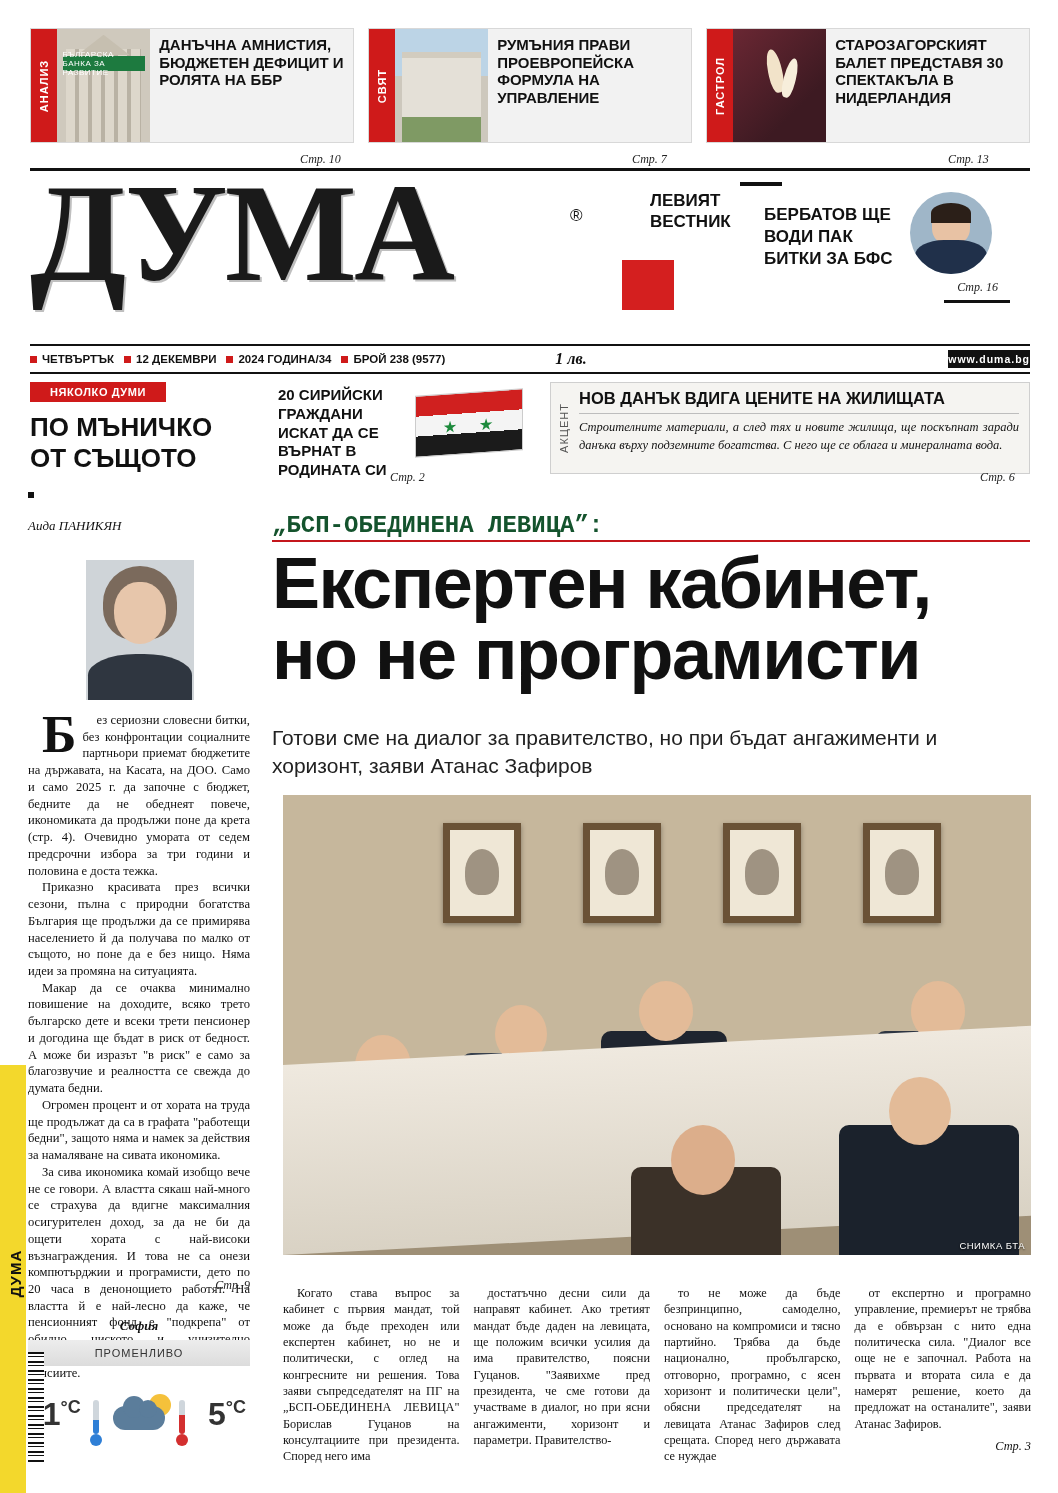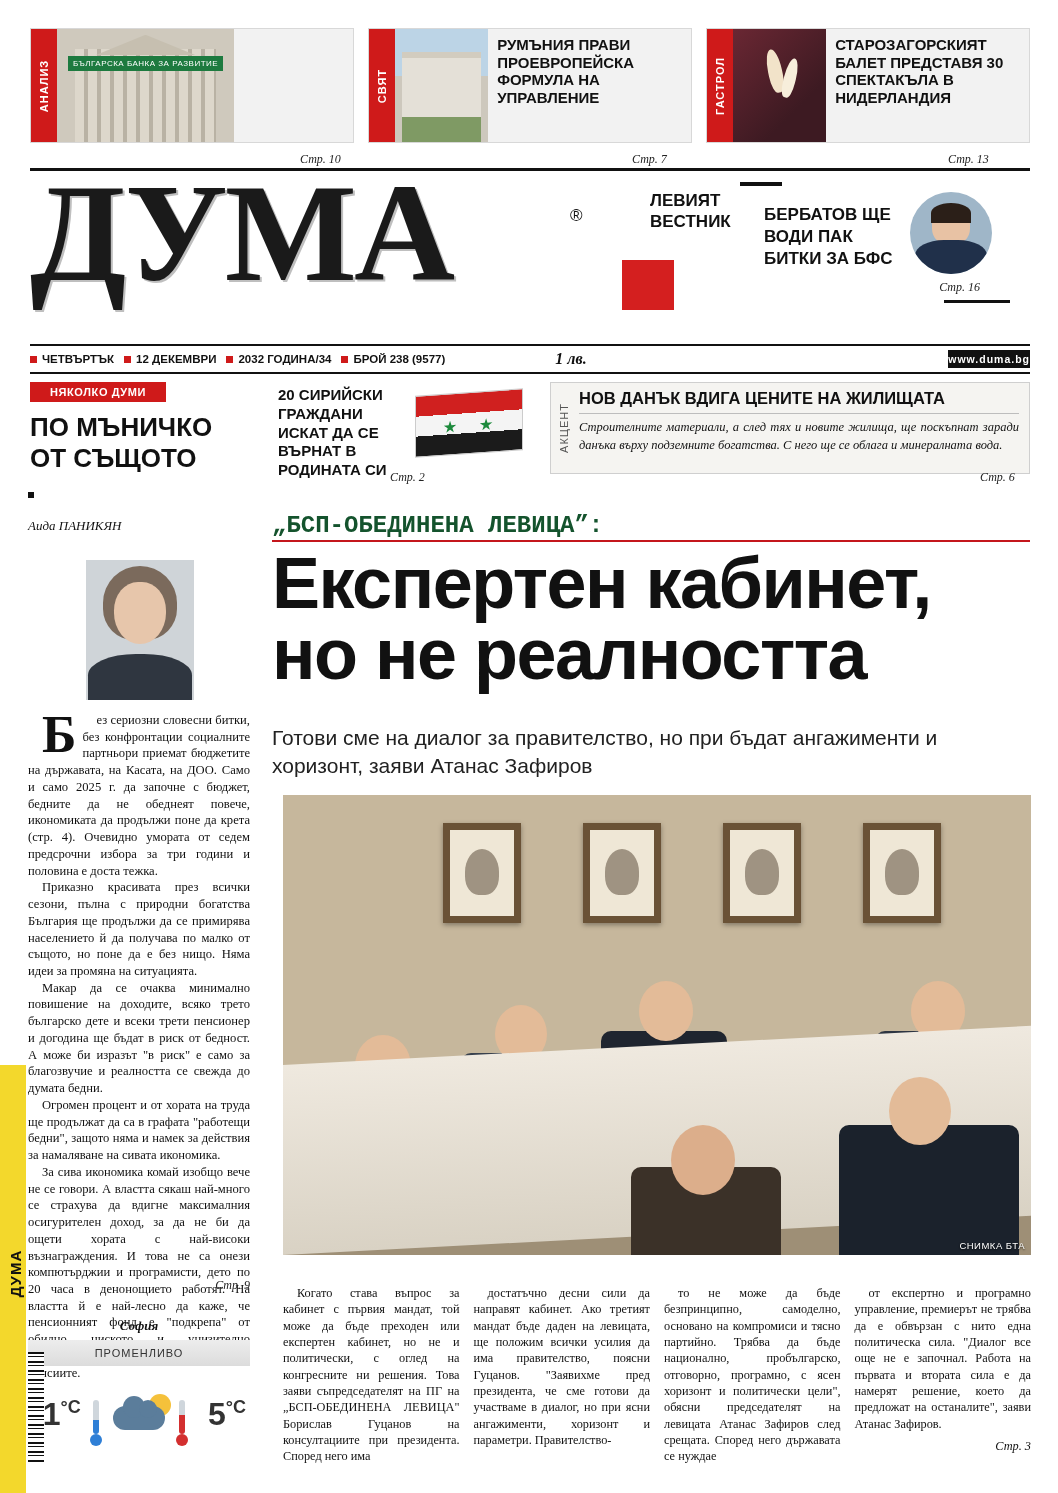--- a/index.html
+++ b/index.html
@@ -135,21 +135,21 @@
     transform:translateX(-50%); background:#e8c2a4; border-radius:48% 48% 42% 42%;
   }
   .berbatov-photo::after{
     content:""; position:absolute; left:50%; bottom:-4px; width:72px; height:38px;
     transform:translateX(-50%); background:#20304a; border-radius:40% 40% 0 0;
   }
   .berbatov-hair{
     position:absolute; left:50%; top:13%; width:40px; height:20px;
     transform:translateX(-50%); background:#2b1f18; border-radius:50% 50% 0 0; z-index:2;
   }
-  .berbatov-str { position:absolute; right:50px; top:104px; }
+  .berbatov-str { position:absolute; right:32px; top:104px; }
   .berbatov-underline{ position:absolute; right:20px; top:124px; width:66px; height:3px; background:#111;}
 
   
   .dateline {
     position:absolute; left:30px; top:348px; width:1000px; height:22px;
     font-family:"Liberation Sans", sans-serif; font-size:11.5px; font-weight:bold;
     display:flex; align-items:center; gap:10px; color:#111;
   }
   .sq { width:7px; height:7px; background:#cf1a1a; display:inline-block; margin-right:5px; }
   .price { font-family:"Liberation Serif", serif; font-style:italic; font-weight:bold; font-size:16px; margin-left:100px;}
@@ -347,20 +347,21 @@
 
   <div class="teaser-strip">
 
     <div class="teaser">
       <div class="teaser-tag">
           <span>АНАЛИЗ</span>
         </div>
       <div class="teaser-img img-building">
         <div class="banner-green">БЪЛГАРСКА БАНКА ЗА РАЗВИТИЕ</div>
       </div>
+      <div class="teaser-text">ДАНЪЧНА АМНИСТИЯ, БЮДЖЕТЕН ДЕФИЦИТ И РОЛЯТА НА ББР</div>
     </div>
 
     <div class="teaser">
       <div class="teaser-tag">
           <span>СВЯТ</span>
         </div>
       <div class="teaser-img img-parliament"></div>
       <div class="teaser-text">РУМЪНИЯ ПРАВИ ПРОЕВРОПЕЙСКА ФОРМУЛА НА УПРАВЛЕНИЕ</div>
     </div>
 
@@ -394,21 +395,21 @@
       <div class="strana berbatov-str">Стр. 16</div>
       <div class="berbatov-underline"></div>
     </div>
   </div>
 
   <div class="rule-thick" style="left:30px; top:344px; width:1000px; height:2px;"></div>
 
   <div class="dateline">
     <span><i class="sq"></i><span>ЧЕТВЪРТЪК</span></span>
     <span><i class="sq"></i><span>12 ДЕКЕМВРИ</span></span>
-    <span><i class="sq"></i><span>2032 ГОДИНА/34</span></span>
+    <span><i class="sq"></i><span>2024 ГОДИНА/34</span></span>
     <span><i class="sq"></i><span>БРОЙ 238 (9577)</span></span>
     <span class="price">1 лв.</span>
     <span class="site">www.duma.bg</span>
   </div>
 
   <div class="rule-thick" style="left:30px; top:372px; width:1000px; height:2px;"></div>
 
   <div class="strip2">
     <div class="nk-tag">НЯКОЛКО ДУМИ</div>
     <div class="nk-title">ПО МЪНИЧКО<br>ОТ СЪЩОТО</div>
@@ -469,21 +470,21 @@
           <div class="bulb"></div>
         </div>
       <div class="temp t-high"><span>5</span><span class="deg">°C</span></div>
     </div>
   </div>
 
   <div class="kicker">„БСП-ОБЕДИНЕНА ЛЕВИЦА”:</div>
   <div class="kicker-rule"></div>
   <div class="headline">
     <span>Експертен кабинет,</span><br>
-    <span>но не реалността</span>
+    <span>но не програмисти</span>
   </div>
   <div class="subhead">Готови сме на диалог за правителство, но при бъдат ангажименти и хоризонт, заяви Атанас Зафиров</div>
 
   <div class="main-photo">
     <div class="wall"></div>
     <div class="portrait p1"></div>
     <div class="portrait p2"></div>
     <div class="portrait p3"></div>
     <div class="portrait p4"></div>
 

